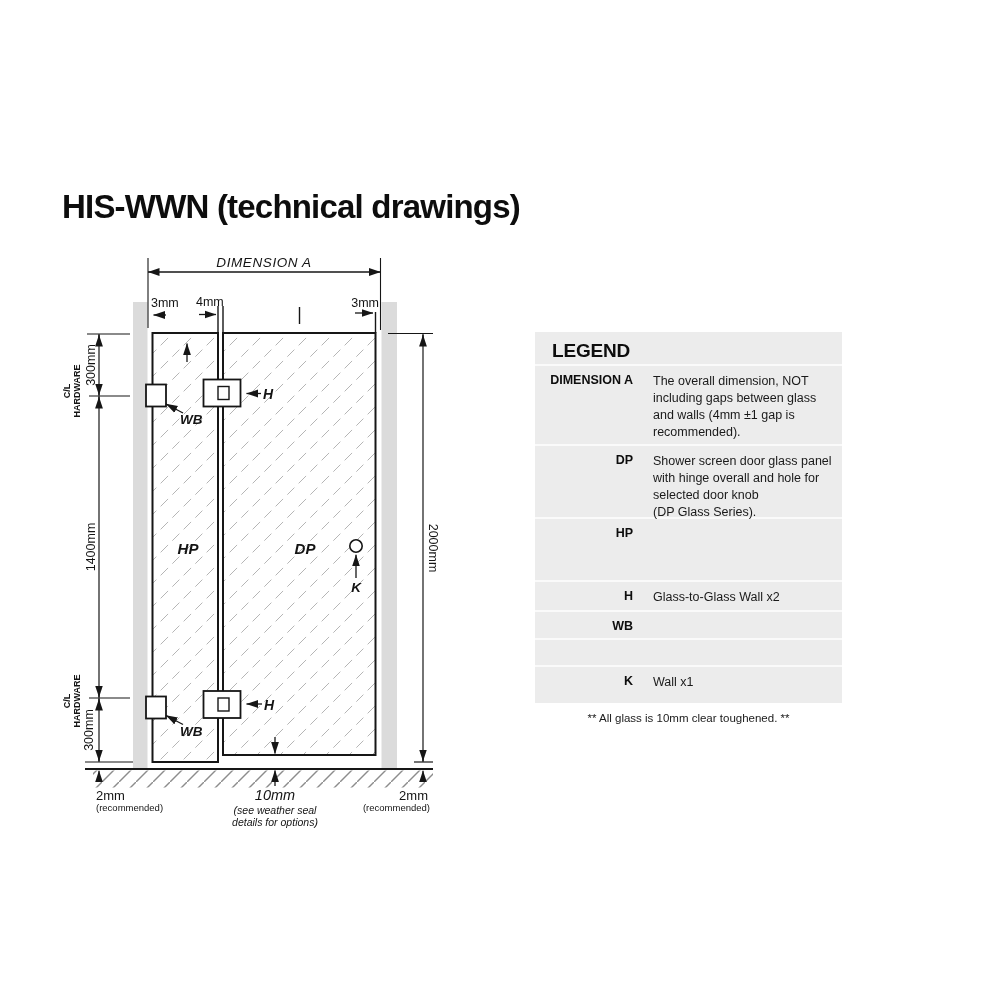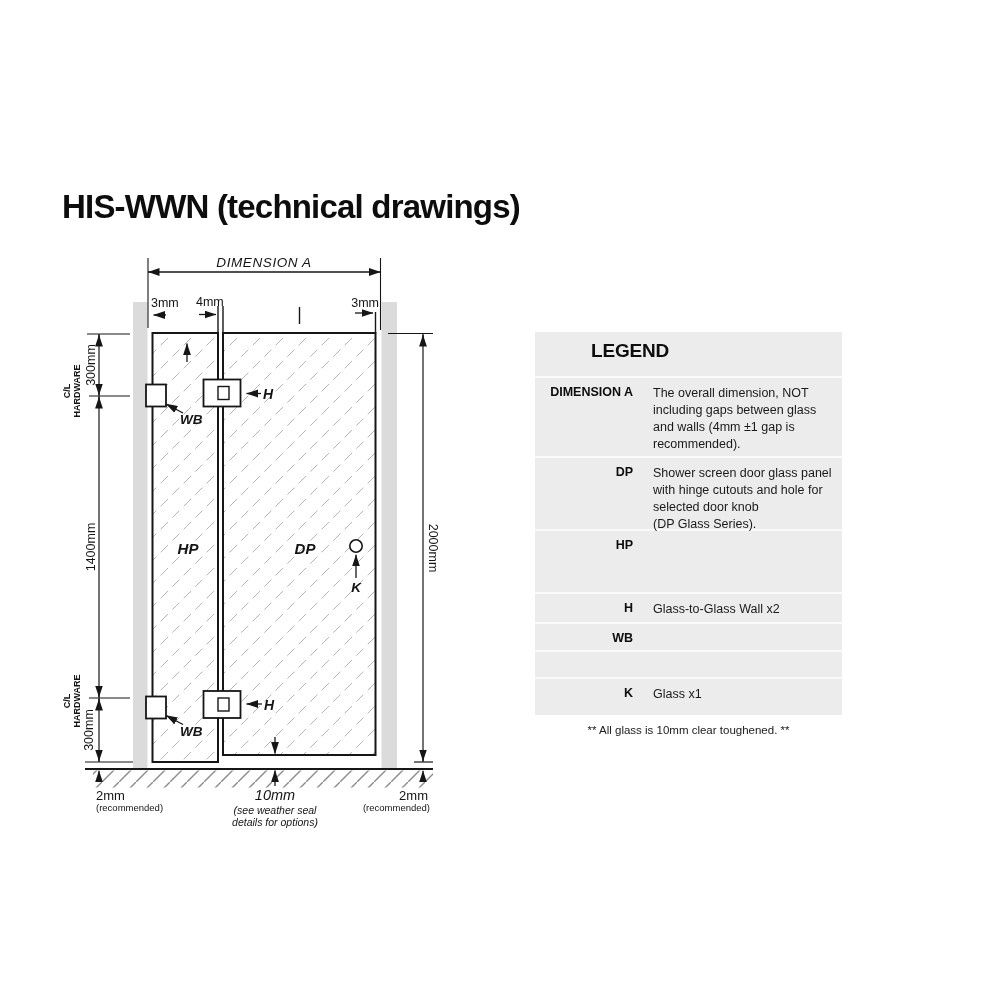--- a/index.html
+++ b/index.html
@@ -11,21 +11,21 @@
   .dtx{font-family:"Liberation Sans",sans-serif;fill:#141414;}
   .it{font-style:italic;}
   .b{font-weight:bold;}
   .mid{text-anchor:middle;}
   .end{text-anchor:end;}
 
   
   .legend{position:absolute;left:535px;top:332px;width:307px;}
   .legend-box{background:#ececec;width:307px;}
   .legend-title{font-size:19px;font-weight:bold;letter-spacing:-0.2px;
-        padding:8px 0 12px 17px;height:24px;color:#0d0d0d;margin-left:39px;}
+        padding:8px 0 0 17px;height:24px;color:#0d0d0d;}
   .lrow{display:grid;grid-template-columns:98px 1fr;column-gap:20px;
         border-top:2px solid #fafafa;box-sizing:border-box;padding-top:7px;}
   .lterm{font-size:12.5px;font-weight:bold;text-align:right;color:#0d0d0d;}
   .ldesc{font-size:12.5px;line-height:17px;white-space:pre;color:#1a1a1a;}
   .r1{height:80px;} .r2{height:73px;} .r3{height:63px;} .r4{height:30px;}
   .r5{height:28px;} .r6{height:27px;} .r7{height:38px;}
   .legend-footnote{font-size:11.5px;text-align:center;
         margin-top:9px;color:#1a1a1a;}
 </style>
 </head>
@@ -185,39 +185,39 @@
       <div class="lrow r1">
         <div class="lterm">DIMENSION A</div>
         <div class="ldesc">The overall dimension, NOT
 including gaps between glass
 and walls (4mm ±1 gap is
 recommended).</div>
       </div>
       <div class="lrow r2">
         <div class="lterm">DP</div>
         <div class="ldesc">Shower screen door glass panel
-with hinge cutouts and hole for
+with hinge overall and hole for
 selected door knob
 (DP Glass Series).</div>
       </div>
       <div class="lrow r3">
         <div class="lterm">HP</div>
       </div>
       <div class="lrow r4">
         <div class="lterm">H</div>
         <div class="ldesc">Glass-to-Glass Wall x2</div>
       </div>
       <div class="lrow r5">
         <div class="lterm">WB</div>
       </div>
       <div class="lrow r6">
         <div class="lterm"></div>
         <div class="ldesc"></div>
       </div>
       <div class="lrow r7">
         <div class="lterm">K</div>
-        <div class="ldesc">Glass x1</div>
+        <div class="ldesc">Wall x1</div>
       </div>
     </div>
     <div class="legend-footnote">** All glass is 10mm clear toughened. **</div>
   </div>
 
 </div>
 
 </body></html>

